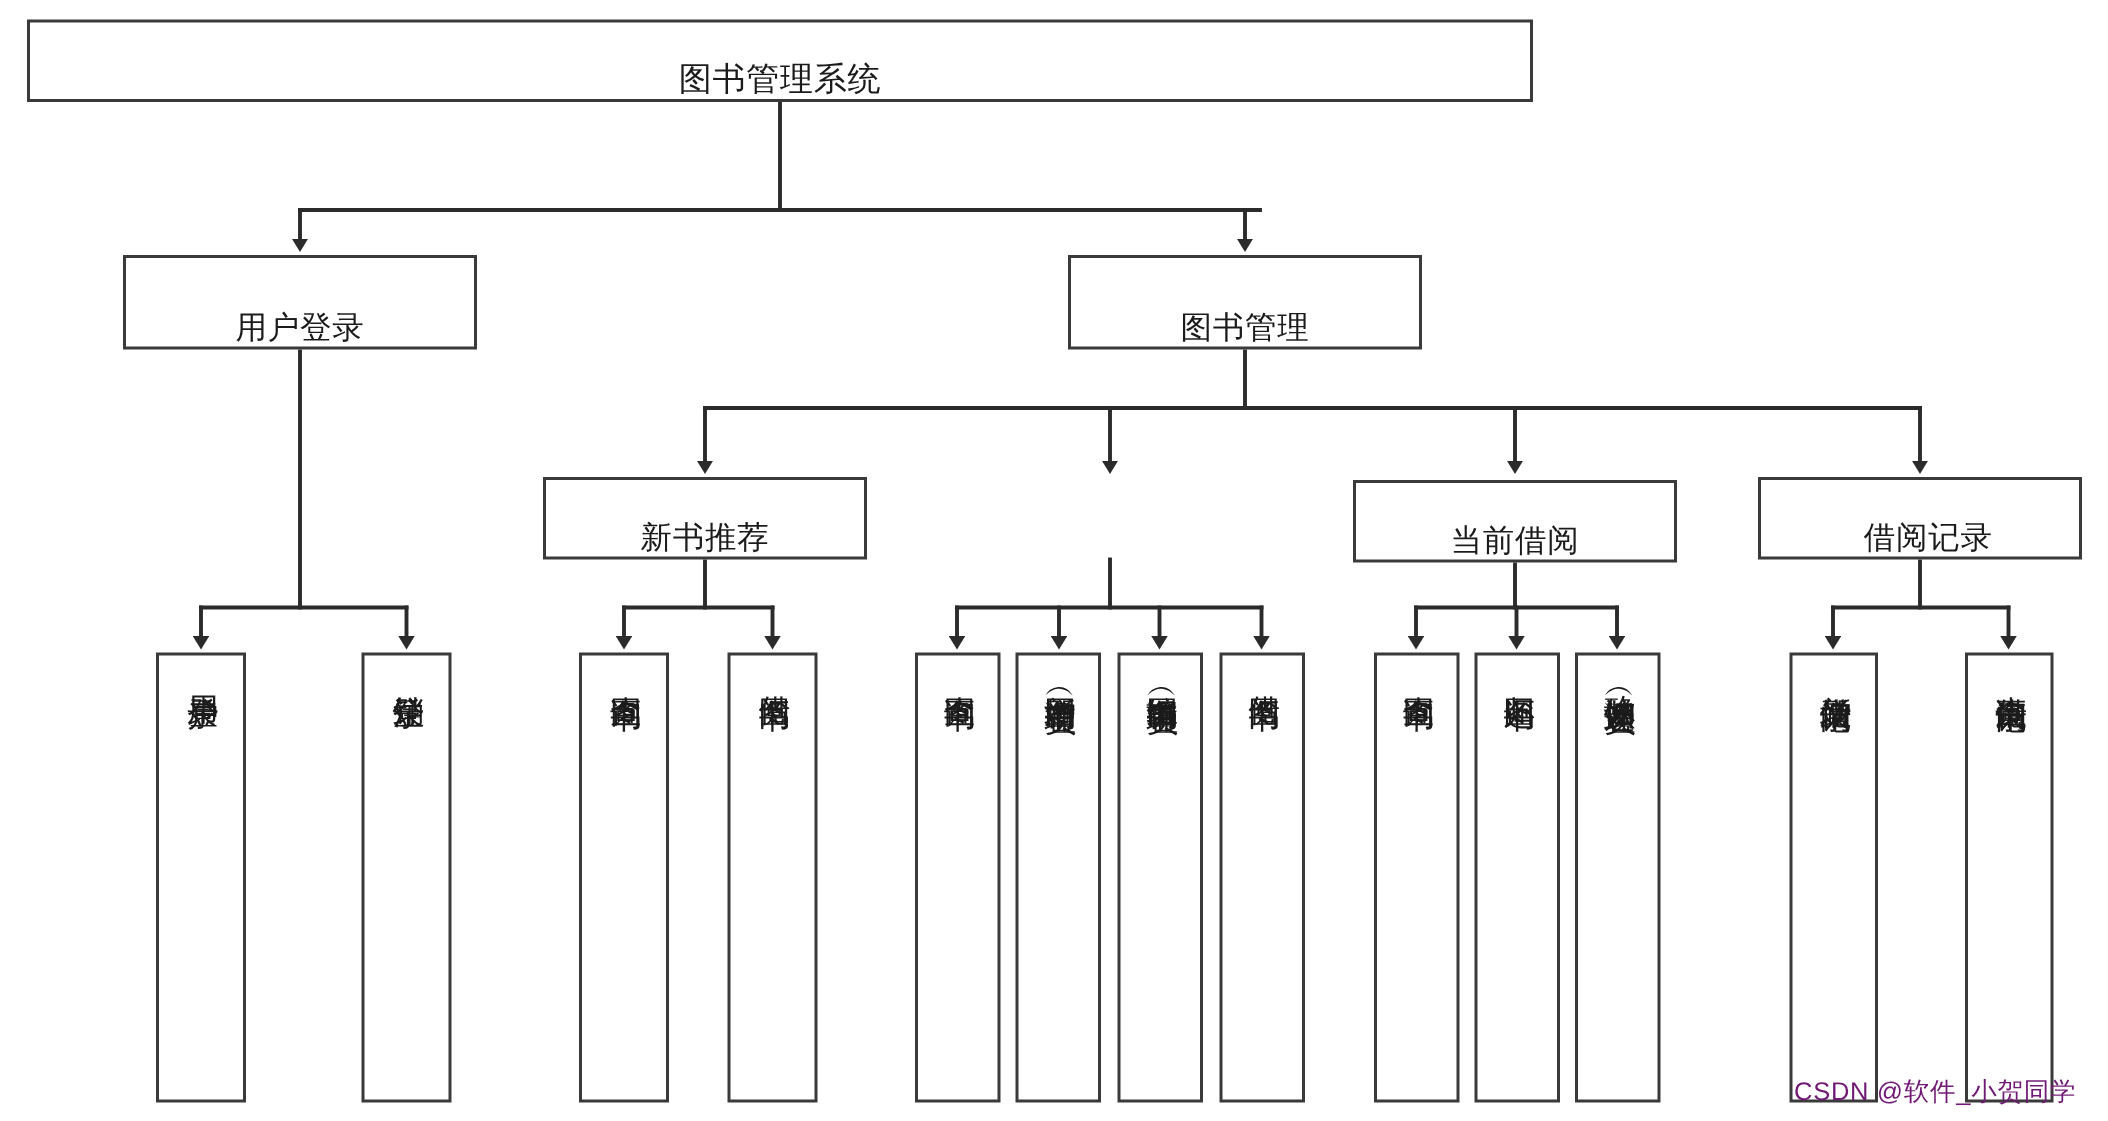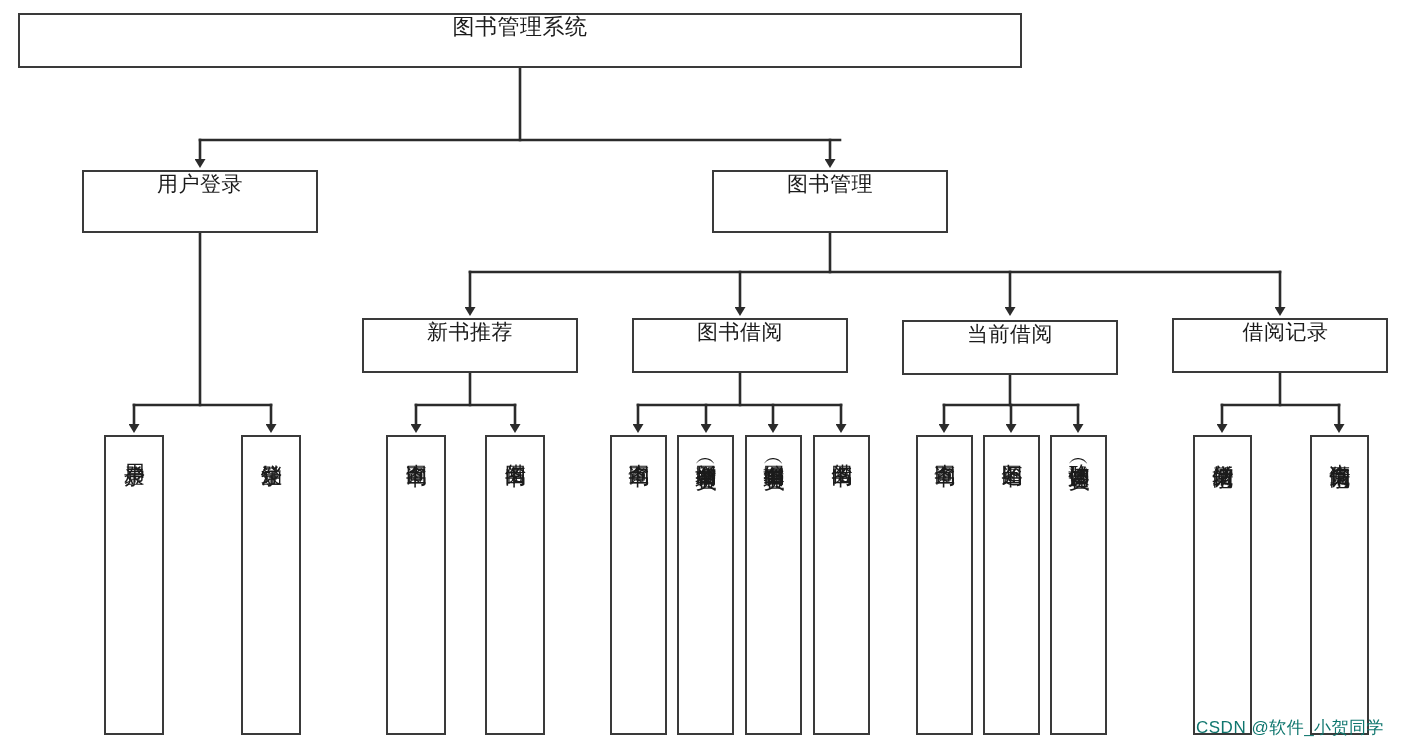--- a/index.html
+++ b/index.html
@@ -25,21 +25,21 @@
     width: 1405px;
     height: 747px;
     pointer-events: none;
   }
   .node {
     position: absolute;
     box-sizing: border-box;
     background: #ffffff;
     border: 2px solid #3a3a3a;
     display: flex;
-    align-items: flex-start;
+    align-items: flex-end;
     justify-content: center;
     color: #1b1b1b;
     z-index: 2;
   }
   .node .label {
     text-align: center;
     line-height: 1.12;
     letter-spacing: 0.5px;
   }
   .node.horizontal .label {
@@ -57,21 +57,21 @@
     writing-mode: vertical-rl;
     text-orientation: upright;
     font-size: 21px;
     line-height: 1.18;
     letter-spacing: 1px;
     white-space: nowrap;
   }
   .watermark {
     position: absolute;
     font-size: 17px;
-    color: #0f766e;
+    color: #701a75;
     white-space: nowrap;
     z-index: 5;
     letter-spacing: 0.5px;
   }
 </style>
 </head>
 <body>
 
 <div id="diagram">
 
@@ -132,23 +132,20 @@
   <div class="node horizontal" id="node-l2-0" style="left: 82px; top: 170px; width: 236px; height: 63px;">
     <span class="label">用户登录</span>
   </div>
   <div class="node horizontal" id="node-l2-1" style="left: 712px; top: 170px; width: 236px; height: 63px;">
     <span class="label">图书管理</span>
   </div>
 
   <div class="node horizontal" id="node-l3-0" style="left: 362px; top: 318px; width: 216px; height: 55px;">
     <span class="label">新书推荐</span>
   </div>
-  <div class="node horizontal" id="node-l3-1" style="left: 632px; top: 318px; width: 216px; height: 55px;">
-    <span class="label">图书借阅</span>
-  </div>
   <div class="node horizontal" id="node-l3-2" style="left: 902px; top: 320px; width: 216px; height: 55px;">
     <span class="label">当前借阅</span>
   </div>
   <div class="node horizontal" id="node-l3-3" style="left: 1172px; top: 318px; width: 216px; height: 55px; padding-left: 11px;">
     <span class="label">借阅记录</span>
   </div>
 
   <div class="node vertical" id="node-leaf-0" style="left: 104px; top: 435px; width: 60px; height: 300px;">
     <span class="label">用户登录</span>
   </div>

